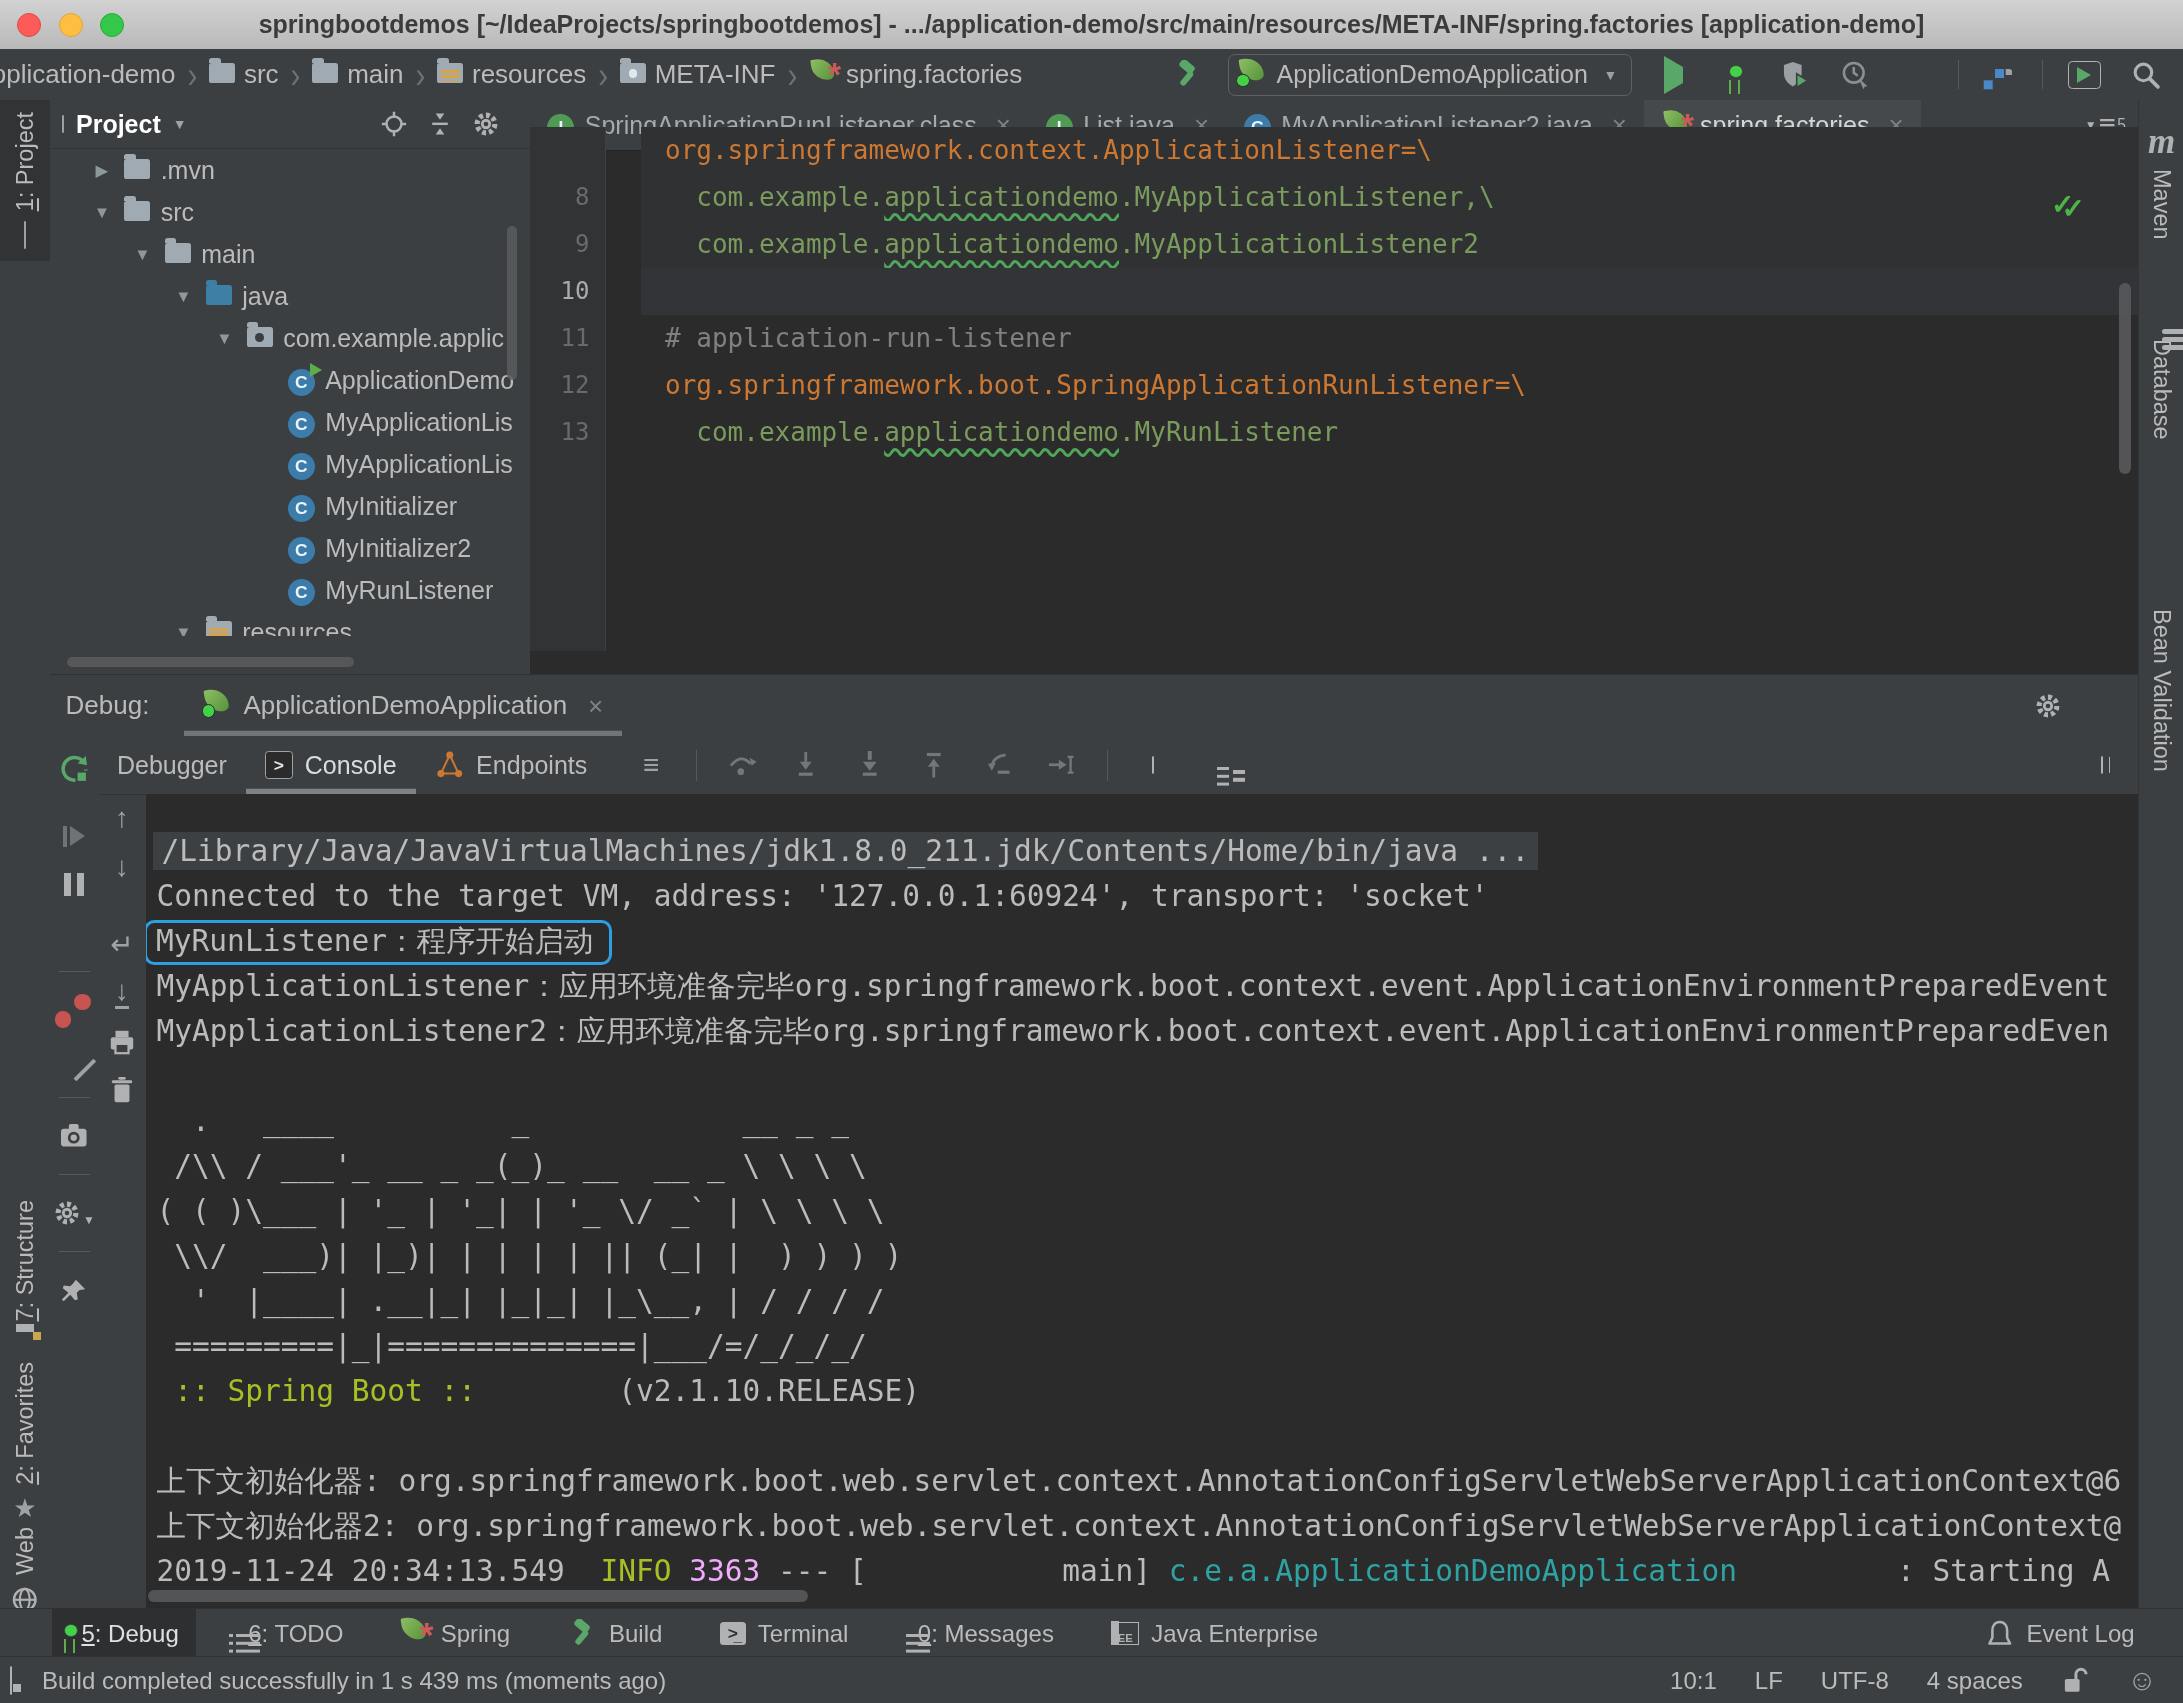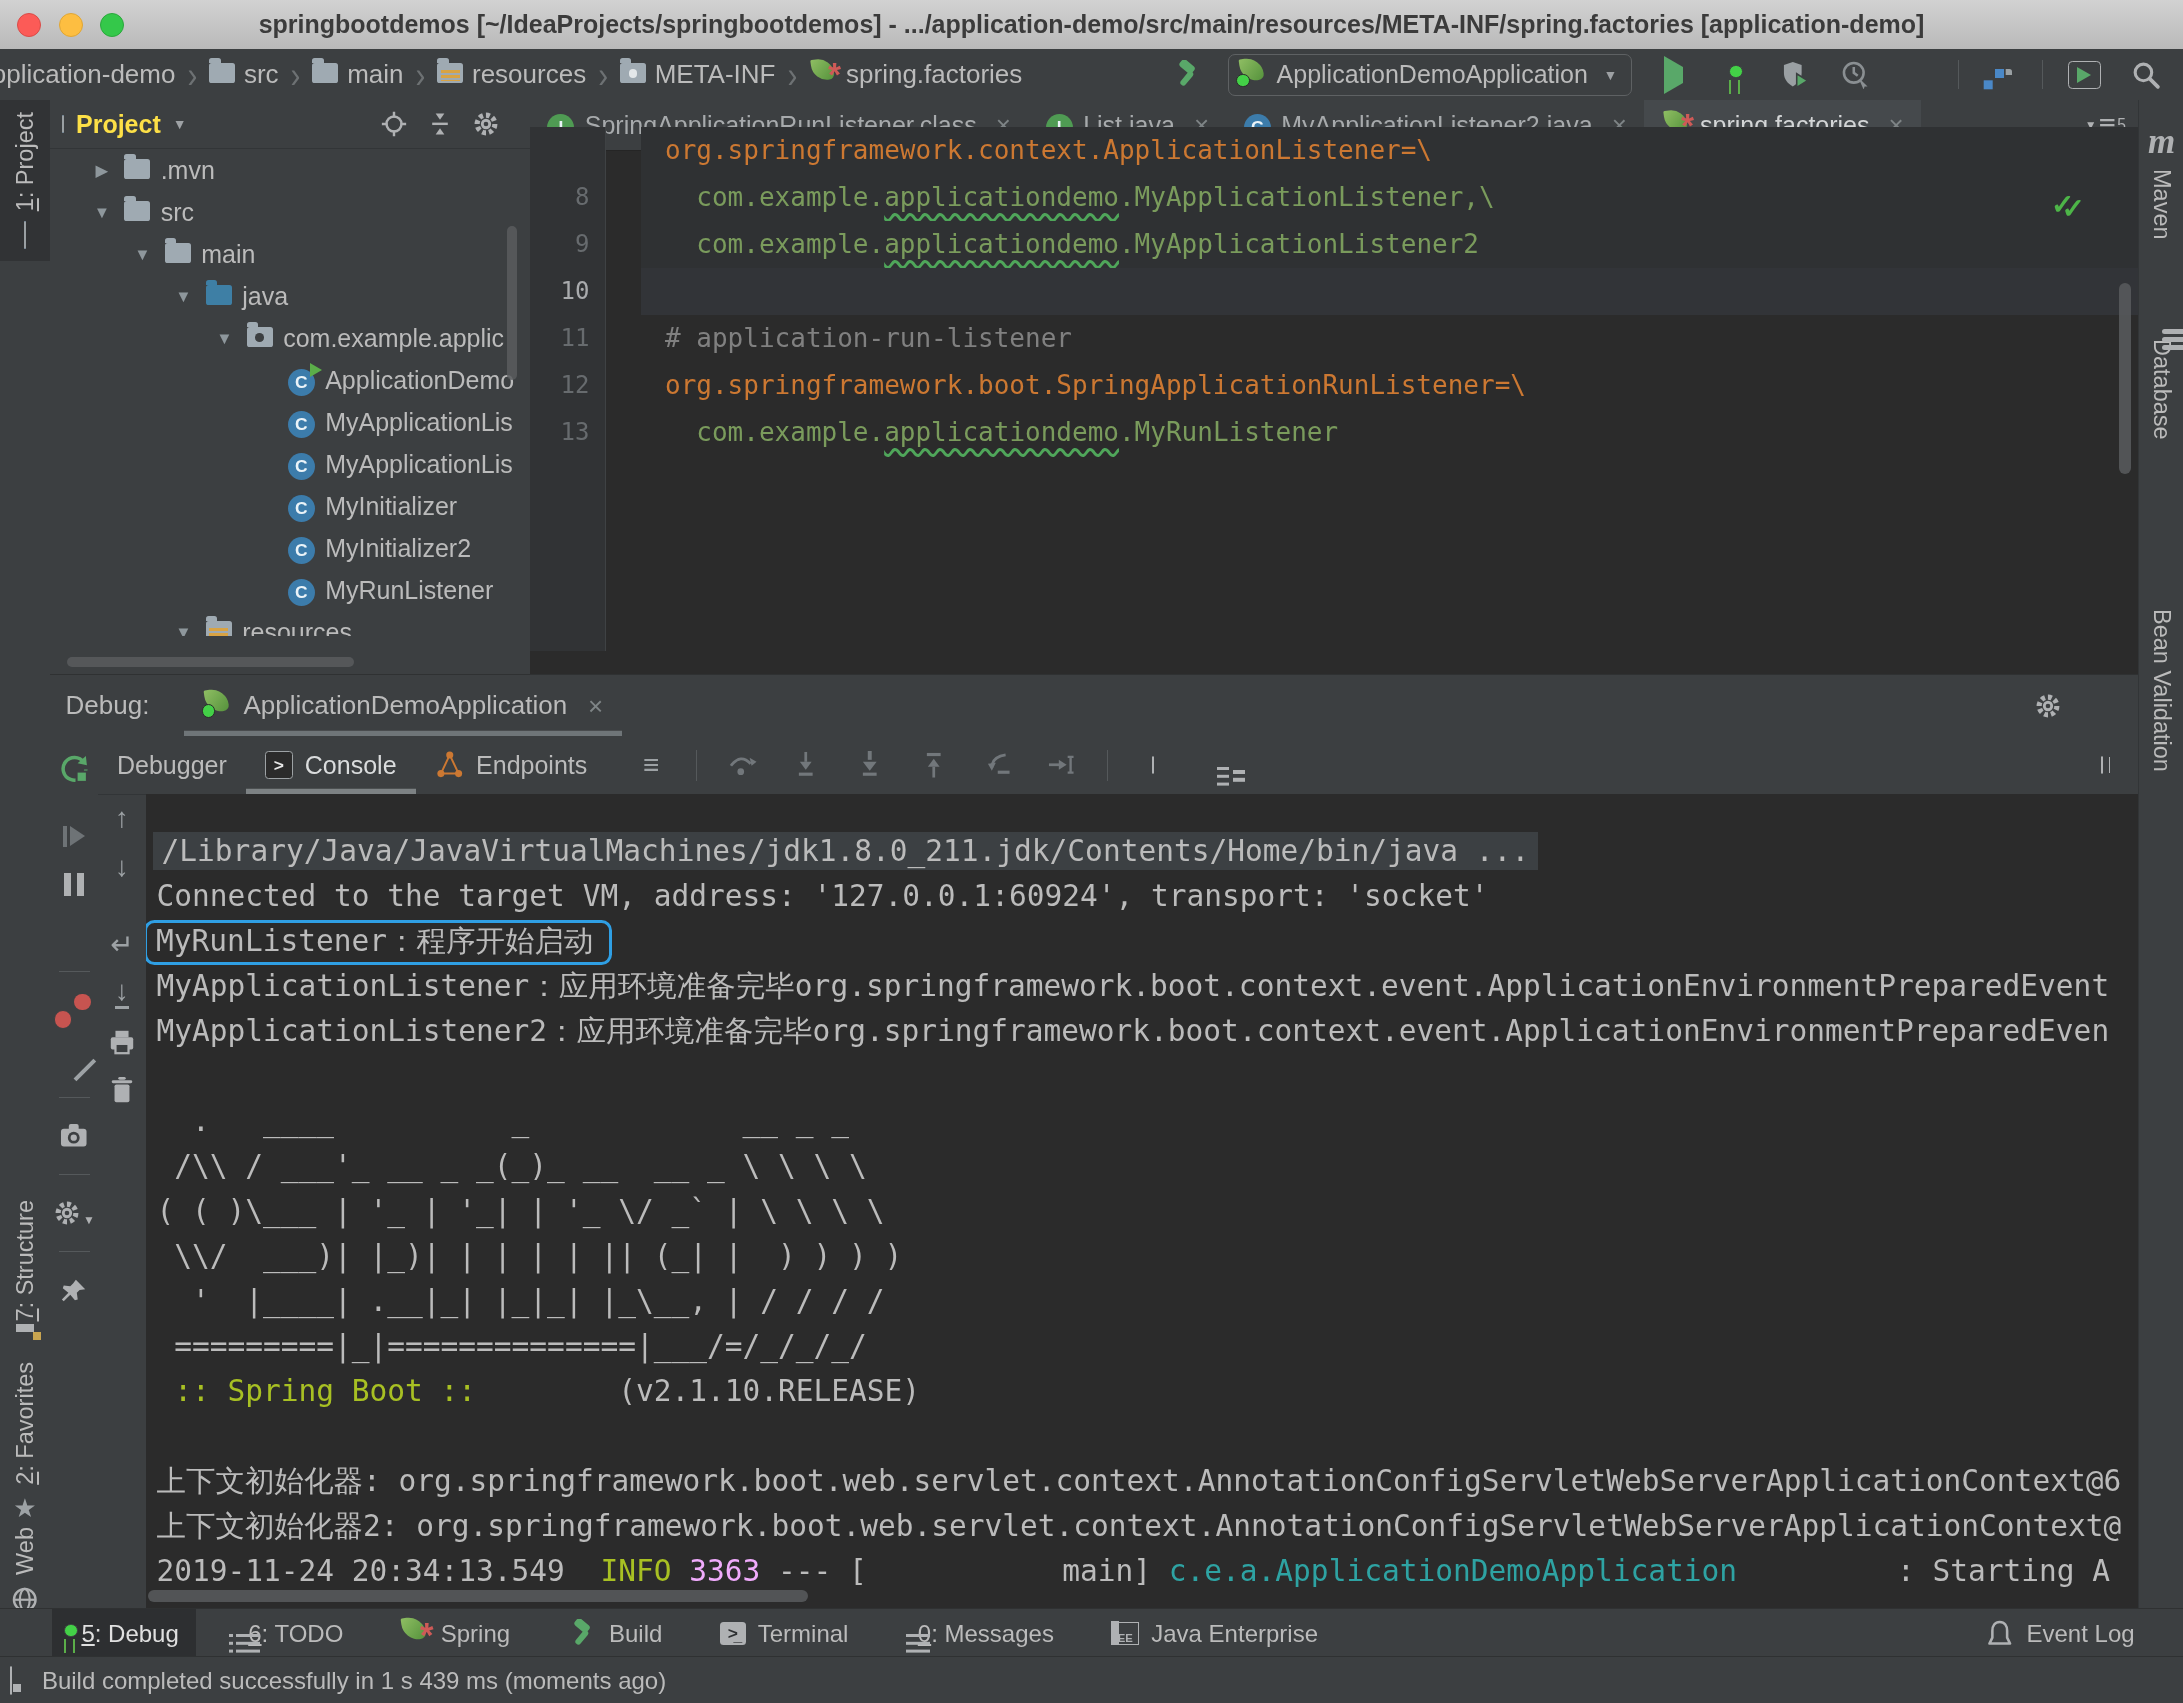--- a/index.html
+++ b/index.html
@@ -38,21 +38,21 @@
      color:#bbbbbb;font-size:23.5px;cursor:default;}
   .stripe-item.active{background:#313335;}
   .lbl-up{writing-mode:vertical-rl;transform:rotate(180deg);white-space:nowrap;}
   .lbl-down{writing-mode:vertical-rl;white-space:nowrap;}
   #leftstripe .stripe-item{position:absolute;left:0;width:50px;}
   #rightstripe .stripe-item{position:absolute;left:0;width:45px;}
 
   
   #project{left:50px;top:100px;width:481px;height:574px;background:#3c3f41;border-right:0.9px solid #282828;overflow:hidden;}
   #proj-header{height:48px;display:flex;align-items:center;gap:12px;padding:0 12px;border-bottom:0.9px solid #323537;}
-  #proj-title{color:#fde047;font-size:25px;font-weight:600;}
+  #proj-title{color:#ffffff;font-size:25px;font-weight:600;}
   #proj-title-arrow{color:#9ea2a5;font-size:14px;}
   #proj-actions{margin-left:auto;display:flex;align-items:center;gap:19px;}
   #tree{position:relative;margin-top:-22.6px;padding-top:22.6px;height:487px;overflow:hidden;}
   .tree-row{display:flex;align-items:center;height:42px;white-space:nowrap;color:#bbbbbb;font-size:25px;gap:10.4px;}
   .tree-arrow{width:24px;text-align:center;color:#8e979c;font-size:16.5px;flex:0 0 24px;}
   .tree-pad{flex:0 0 auto;}
   .scroll-thumb{position:absolute;background:#595c5e;border-radius:6px;opacity:.85;}
 
   
   #editor{left:530px;top:100px;width:1608px;height:574px;background:#2b2b2b;overflow:hidden;}
@@ -780,14 +780,25 @@
           </svg>
         </span>
         <span>Event Log</span>
       </div>
     </div>
 </div>
 
 <div id="statusbar" class="abs">
   <span style="margin-left:10.4px;"><span><span class="ic-toggletw"></span></span></span>
   <span id="status-msg">Build completed successfully in 1 s 439 ms (moments ago)</span>
+  <span id="status-right">
+    <span>10:1</span>
+    <span>LF</span>
+    <span>UTF-8</span>
+    <span>4 spaces</span>
+    <span><span><svg class="svgic" width="28" height="29.5" viewBox="0 0 30 32">
+            <rect x="4" y="14" width="16" height="14" rx="2" fill="#afb1b3"></rect>
+            <path d="M16 14V9a5.5 5.5 0 0 1 11 0" fill="none" stroke="#afb1b3" stroke-width="3.2"></path>
+          </svg></span></span>
+    <span><span class="ch hector">☺</span></span>
+  </span>
 </div>
 
 
 </body></html>

